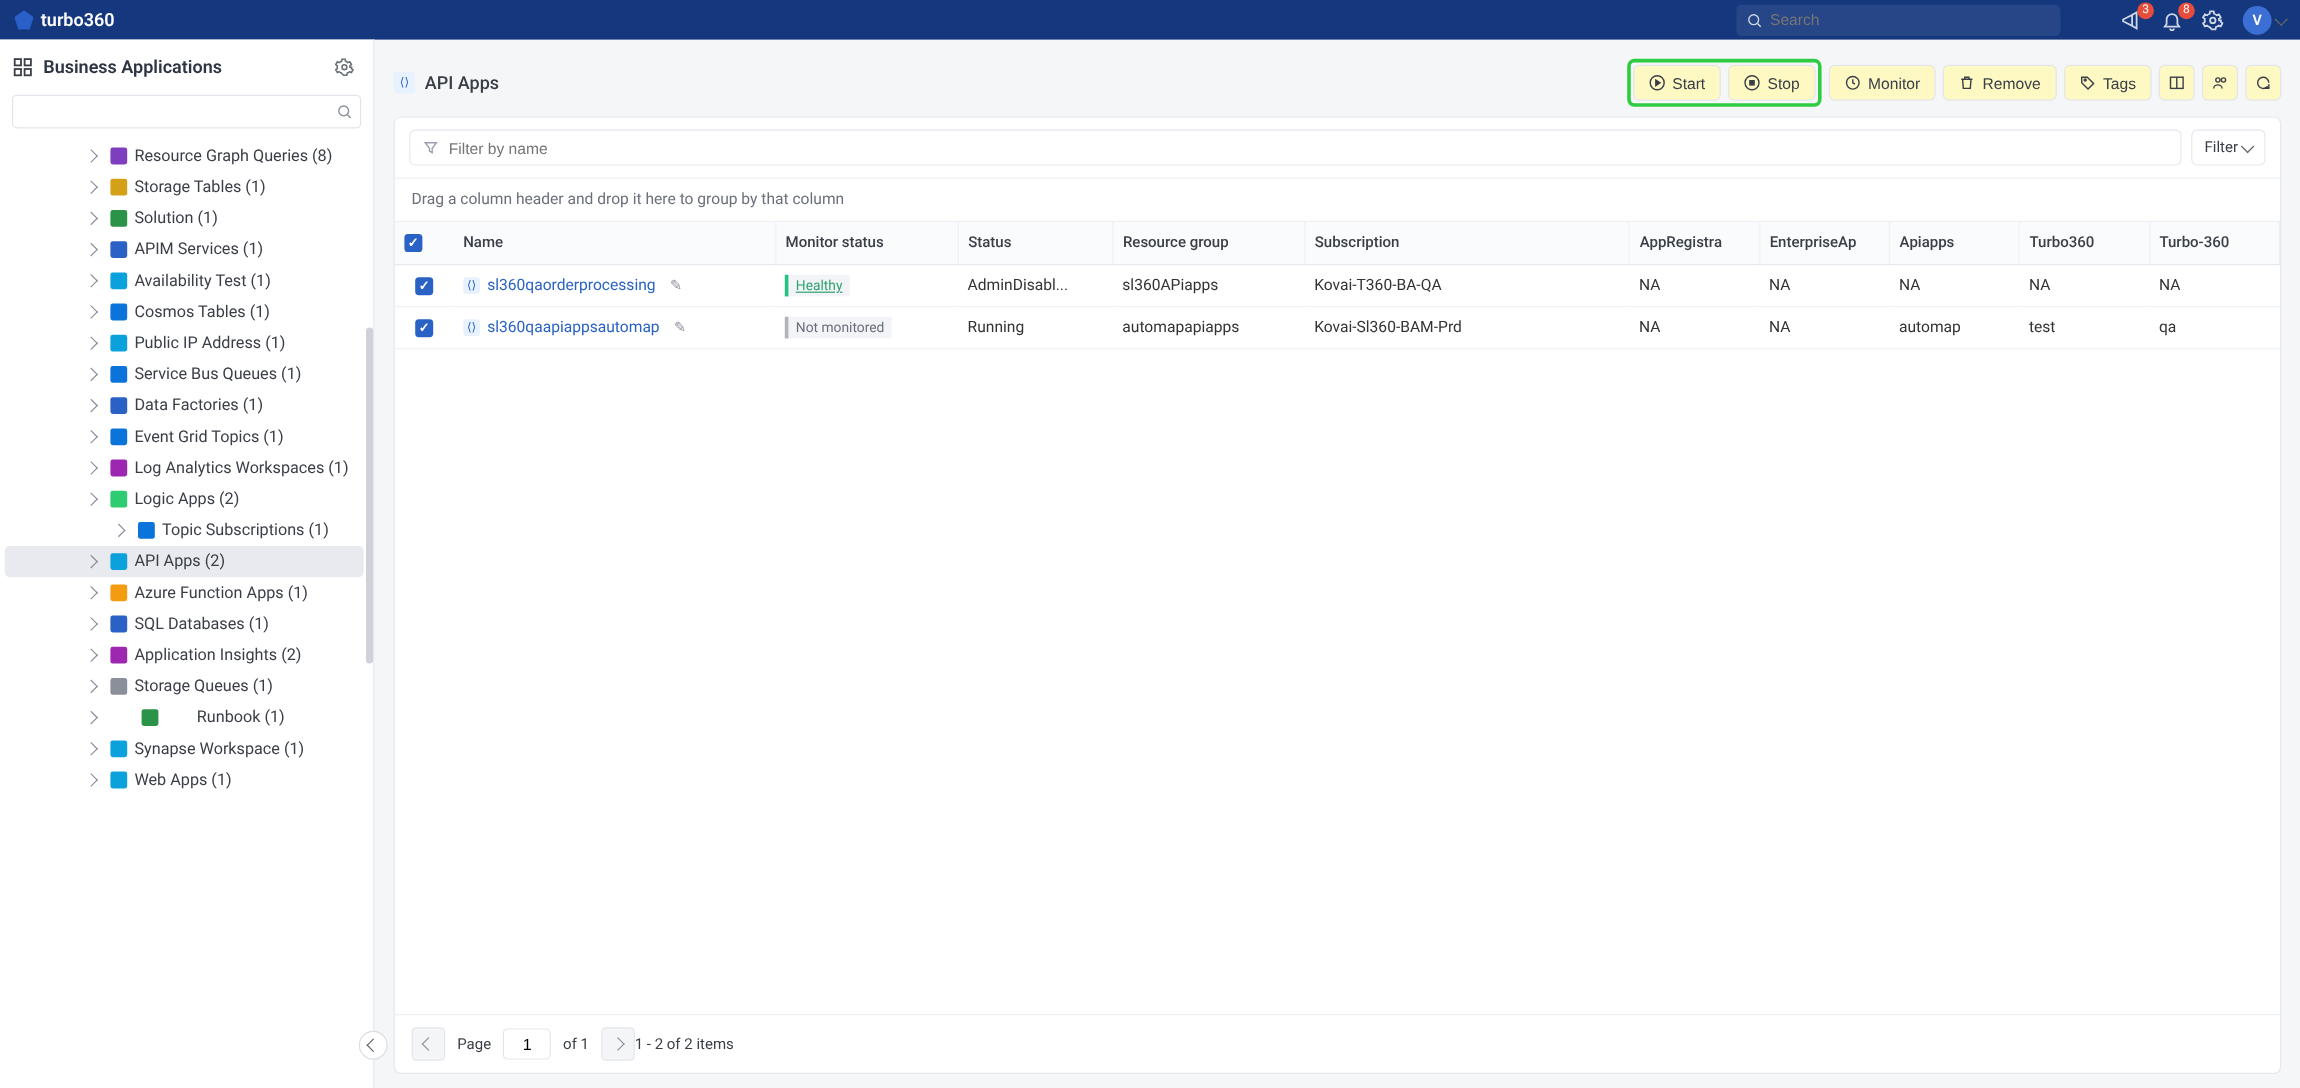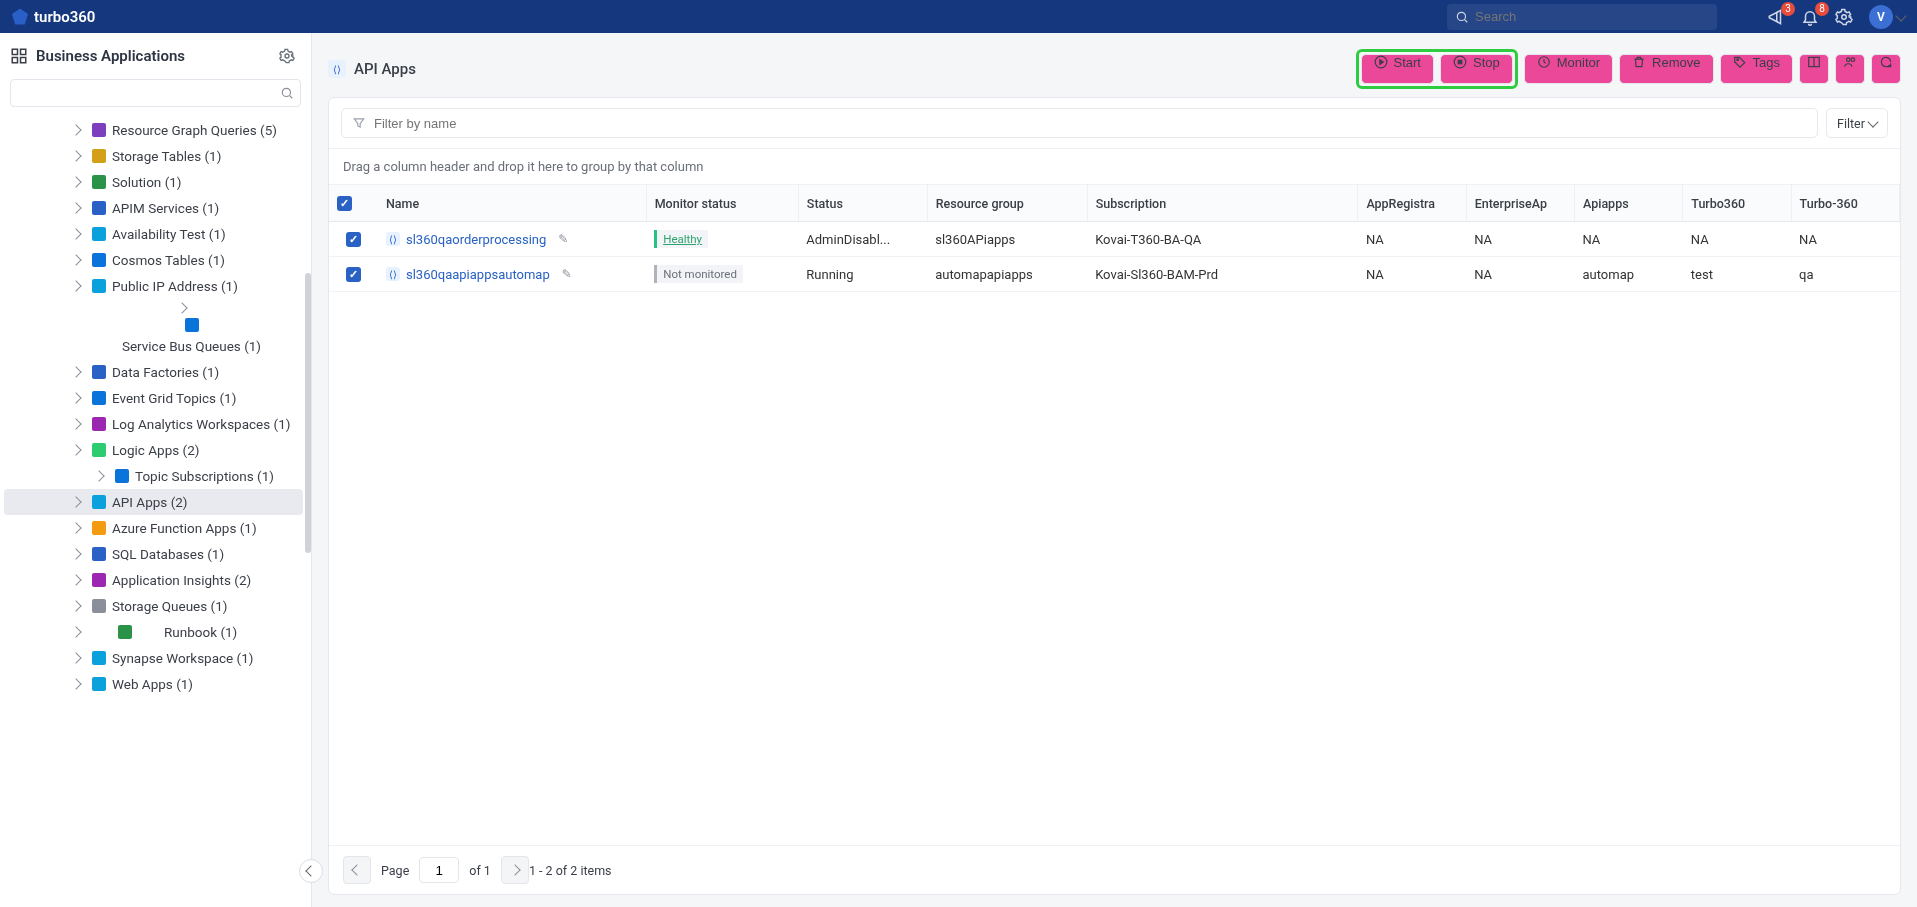--- a/index.html
+++ b/index.html
@@ -48,21 +48,21 @@
 .chev { width:8px; height:8px; border-right:1.5px solid #8a8f9a; border-bottom:1.5px solid #8a8f9a; transform:rotate(-45deg); margin-left: -14px; margin-right:6px; }
 .ti-icon { width:14px; height:14px; display:inline-block;}
 .collapse-btn { position:absolute; right:-12px; bottom:24px; width:24px; height:24px; border-radius:50%; border:1px solid #d9dde5; background:#fff; display:flex; align-items:center; justify-content:center; cursor:pointer; }
 .scroll-track { position:absolute; right:0; top:20%; width:6px; height:280px; background:#cfd2d8; border-radius:3px;}
 
 .main { flex:1; display:flex; flex-direction:column; padding:10px 16px 12px 16px; overflow:hidden;}
 .page-header { display:flex; align-items:center; justify-content:space-between; padding:6px 0 8px; }
 .page-title { display:flex; align-items:center; gap:8px; font-size:15px; font-weight:500; color:#3a3e47; }
 .api-icon { width:18px; height:18px; display:inline-flex; align-items:center; justify-content:center; background:#e8f2ff; color:#2962c4; font-size:10px; border-radius:3px; }
 .toolbar { display:flex; gap:6px; align-items:center; }
-.tbtn { background:#ec4899; border:1px solid #e3e5eb; border-radius:5px; height:30px; padding:0 12px; display:flex; gap:6px; font-size:13px; color:#3a3e47; cursor:pointer; }
+.tbtn { background:#fef9c3; border:1px solid #e3e5eb; border-radius:5px; height:30px; padding:0 12px; display:flex; align-items:center; gap:6px; font-size:13px; color:#3a3e47; cursor:pointer; }
 .tbtn.icon-only{ padding:0; width:30px; justify-content:center;}
 .highlight-group { border:3px solid #2ecc40; border-radius:6px; padding:2px; display:flex; gap:6px; }
 
 .content-card { background:#fff; border:1px solid #e6e8ee; border-radius:6px; flex:1; display:flex; flex-direction:column; overflow:hidden;}
 .filter-row { display:flex; align-items:center; padding:10px 12px; border-bottom:1px solid #eef0f4; gap:8px;}
 .filter-input { flex:1; display:flex; align-items:center; gap:8px; color:#9aa0ac; border:1px solid #e6e8ee; border-radius:5px; height:30px; padding:0 10px;}
 .filter-input input { border:none; outline:none; flex:1; font-size:13px; color:#9aa0ac;}
 .filter-chip { border:1px solid #e6e8ee; border-radius:5px; height:30px; padding:0 10px; display:flex; align-items:center; gap:4px; font-size:12.5px; cursor:pointer;}
 
 .group-hint { padding:10px 14px; color:#6a6f7a; font-size:13px; border-bottom:1px solid #eef0f4;}
@@ -156,21 +156,21 @@
             <circle cx="11" cy="11" r="7"></circle>
             <line x1="21" y1="21" x2="16.5" y2="16.5"></line>
           </svg>
       </div>
     </div>
     <div class="tree" id="tree">
       <div class="scroll-track"></div>
     <div class="tree-item" style="padding-left: 82px;">
           <span class="chev"></span>
     <span class="ti-icon" style="background:#7e3fbf;border-radius:2px"></span>
-    <span>Resource Graph Queries (5)</span>
+    <span>Resource Graph Queries (8)</span>
         </div>
         <div class="tree-item" style="padding-left: 82px;">
           <span class="chev"></span>
     <span class="ti-icon" style="background:#d4a017;border-radius:2px"></span>
     <span>Storage Tables (1)</span>
         </div>
         <div class="tree-item" style="padding-left: 82px;">
           <span class="chev"></span>
     <span class="ti-icon" style="background:#2b9348;border-radius:2px"></span>
     <span>Solution (1)</span>
@@ -188,21 +188,21 @@
         <div class="tree-item" style="padding-left: 82px;">
           <span class="chev"></span>
     <span class="ti-icon" style="background:#0a74da;border-radius:2px"></span>
     <span>Cosmos Tables (1)</span>
         </div>
         <div class="tree-item" style="padding-left: 82px;">
           <span class="chev"></span>
     <span class="ti-icon" style="background:#0aa1dd;border-radius:2px"></span>
     <span>Public IP Address (1)</span>
         </div>
-        <div class="tree-item" style="padding-left: 82px; flex-direction: column;">
+        <div class="tree-item" style="padding-left: 82px;">
           <span class="chev"></span>
     <span class="ti-icon" style="background:#0a74da;border-radius:2px"></span>
     <span>Service Bus Queues (1)</span>
         </div>
         <div class="tree-item" style="padding-left: 82px;">
           <span class="chev"></span>
     <span class="ti-icon" style="background:#2962c4;border-radius:2px"></span>
     <span>Data Factories (1)</span>
         </div>
         <div class="tree-item" style="padding-left: 82px;">

